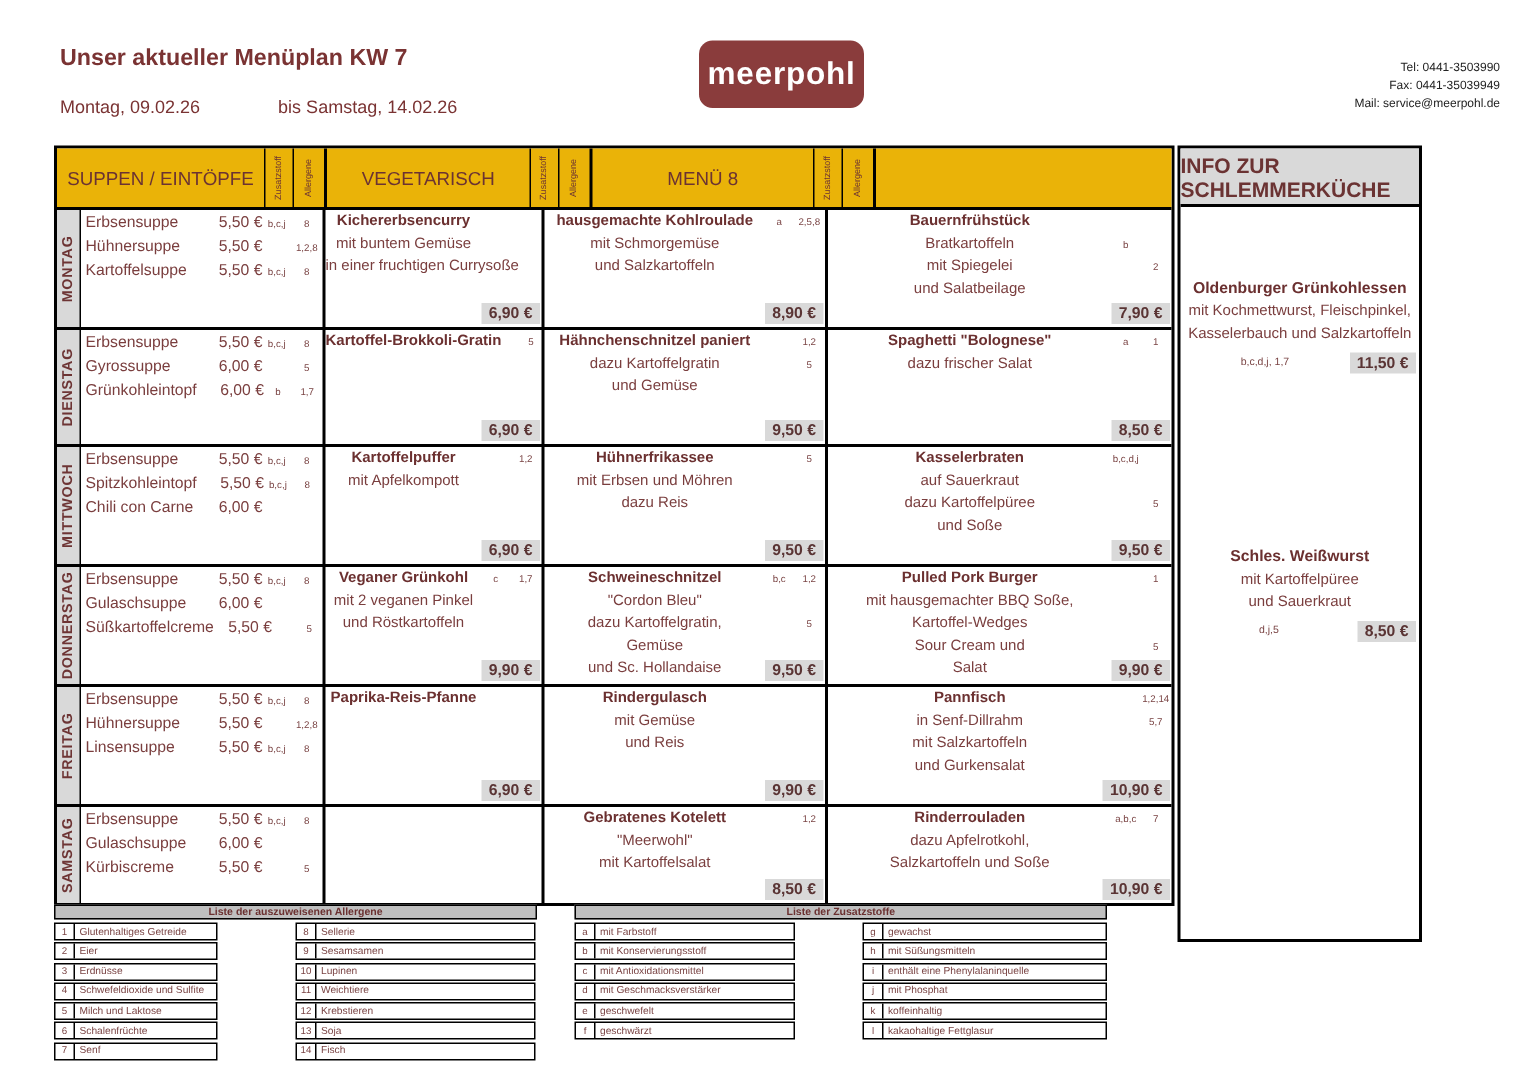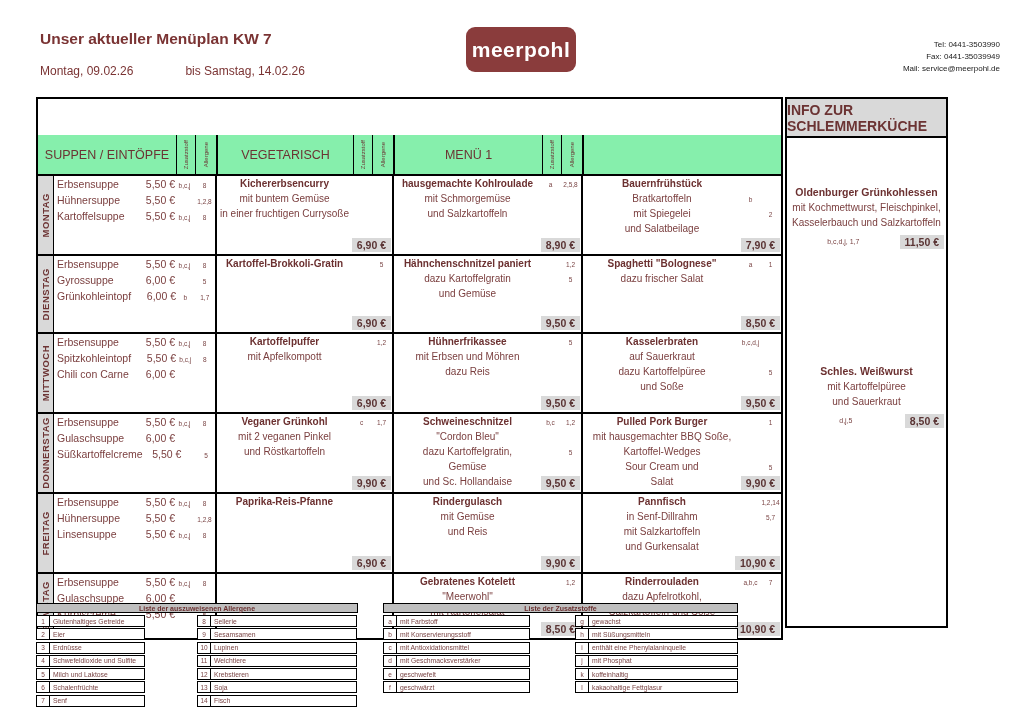--- a/index.html
+++ b/index.html
@@ -9,38 +9,38 @@
   
   .title{position:absolute;left:40px;top:30px;font-size:15.5px;font-weight:bold;color:#7a3333;}
   .subtitle{position:absolute;left:40px;top:64px;font-size:12px;color:#7a3333;}
   .subtitle .gap{display:inline-block;width:52px;}
   .logo{position:absolute;left:466px;top:27px;width:110px;height:45px;background:#8a3c3c;border-radius:9px;
         display:flex;align-items:center;justify-content:center;color:#fff;font-size:21px;font-weight:bold;letter-spacing:.5px;}
   .contact{position:absolute;right:24px;top:24px;text-align:right;font-size:8px;line-height:12px;color:#222;margin-top:15px;}
 
   
   .menu-table{position:absolute;left:36px;top:97px;width:747px;border:2px solid #000;box-sizing:border-box;background:#fff;}
-  .head-row{display:flex;height:39px;border-bottom:2px solid #000;background:#86efac;margin-top:36px;}
+  .head-row{display:flex;height:39px;border-bottom:2px solid #000;background:#eab308;}
   .head-cell{display:flex;box-sizing:border-box;}
   .hc-label{flex:1;display:flex;align-items:center;justify-content:center;font-size:12.5px;color:#6b3333;white-space:nowrap;}
   .vcol{width:19px;border-left:1px solid #000;display:flex;align-items:center;justify-content:center;box-sizing:border-box;}
   .vcol.a{width:21px;}
   .vtext{writing-mode:vertical-rl;transform:rotate(180deg);font-size:6px;color:#6b3333;white-space:nowrap;}
   .hc-soups{width:180px;border-right:2px solid #000;}
   .hc-veg{width:177px;border-right:2px solid #000;}
   .hc-m1{width:189px;border-right:2px solid #000;}
   .hc-m2{flex:1;}
 
   .day-row{display:flex;border-bottom:2px solid #000;box-sizing:border-box;}
   .day-row:last-child{border-bottom:none;}
   .day-label{width:16px;background:#d9d9d9;border-right:1px solid #000;display:flex;align-items:center;justify-content:center;box-sizing:border-box;}
   .day-text{writing-mode:vertical-rl;transform:rotate(180deg);font-size:9.5px;font-weight:bold;color:#6d3434;letter-spacing:.5px;white-space:nowrap;}
   .cell{box-sizing:border-box;position:relative;padding-top:2px;}
   .soup-cell{width:163px;border-right:2px solid #000;}
-  .veg-cell{width:177px;border-right:2px solid #000;}
+  .veg-cell{width:146px;border-right:2px solid #000;}
   .menu1-cell{width:189px;border-right:2px solid #000;}
   .menu2-cell{flex:1;}
   .soup-row{display:flex;align-items:baseline;height:16px;font-size:10.5px;}
   .soup-name{flex:1;padding-left:3px;white-space:nowrap;}
   .soup-price{width:46px;text-align:right;white-space:nowrap;}
   .code{font-size:6.5px;color:#7a4444;white-space:nowrap;}
   .soup-row .code.z{width:19px;text-align:center;}
   .soup-row .code.a{width:21px;text-align:center;}
   .dish-line{display:flex;align-items:baseline;height:15px;font-size:10px;}
   .dish-text{flex:1;text-align:center;white-space:nowrap;}
@@ -108,21 +108,21 @@
       <div class="head-cell hc-veg">
         <div class="hc-label">VEGETARISCH</div>
         <div class="vcol z">
             <span class="vtext">Zusatzstoff</span>
           </div>
         <div class="vcol a">
             <span class="vtext">Allergene</span>
           </div>
       </div>
       <div class="head-cell hc-m1">
-        <div class="hc-label">MENÜ 1</div>
+        <div class="hc-label">MENÜ 8</div>
         <div class="vcol z">
             <span class="vtext">Zusatzstoff</span>
           </div>
         <div class="vcol a">
             <span class="vtext">Allergene</span>
           </div>
       </div>
     </div>
     <div id="table-body">
         <div class="day-row" style="height: 80px;">

